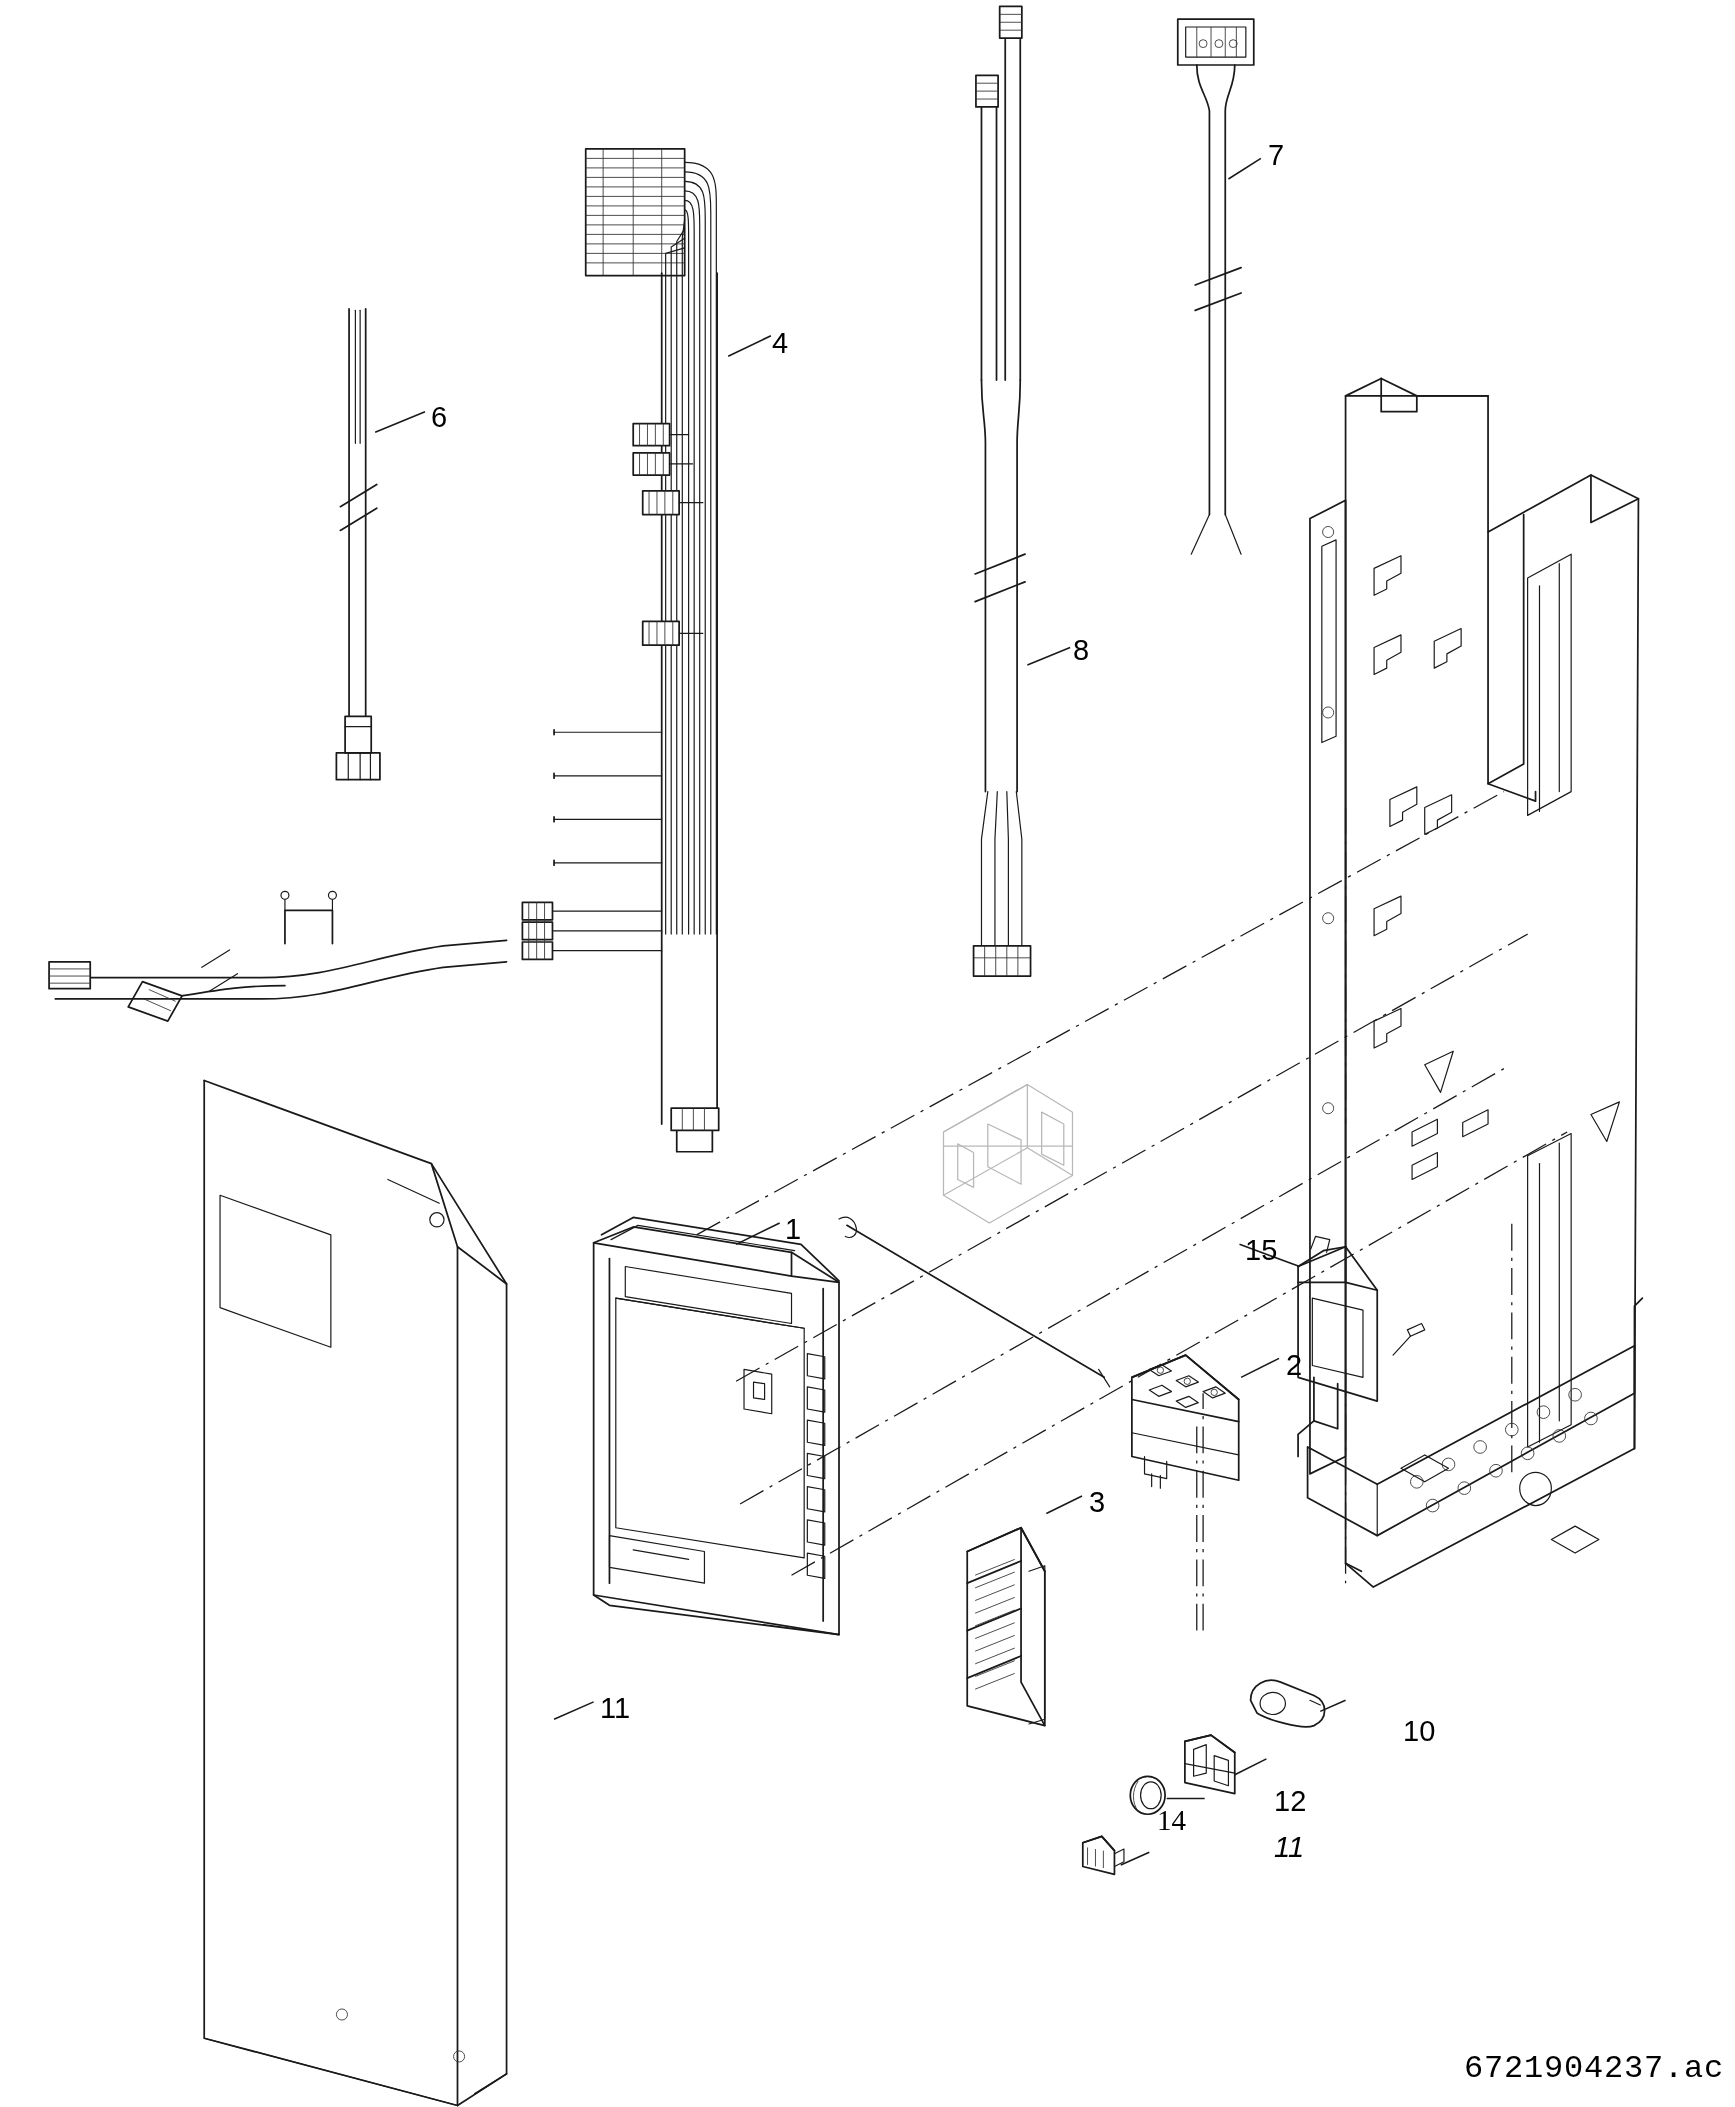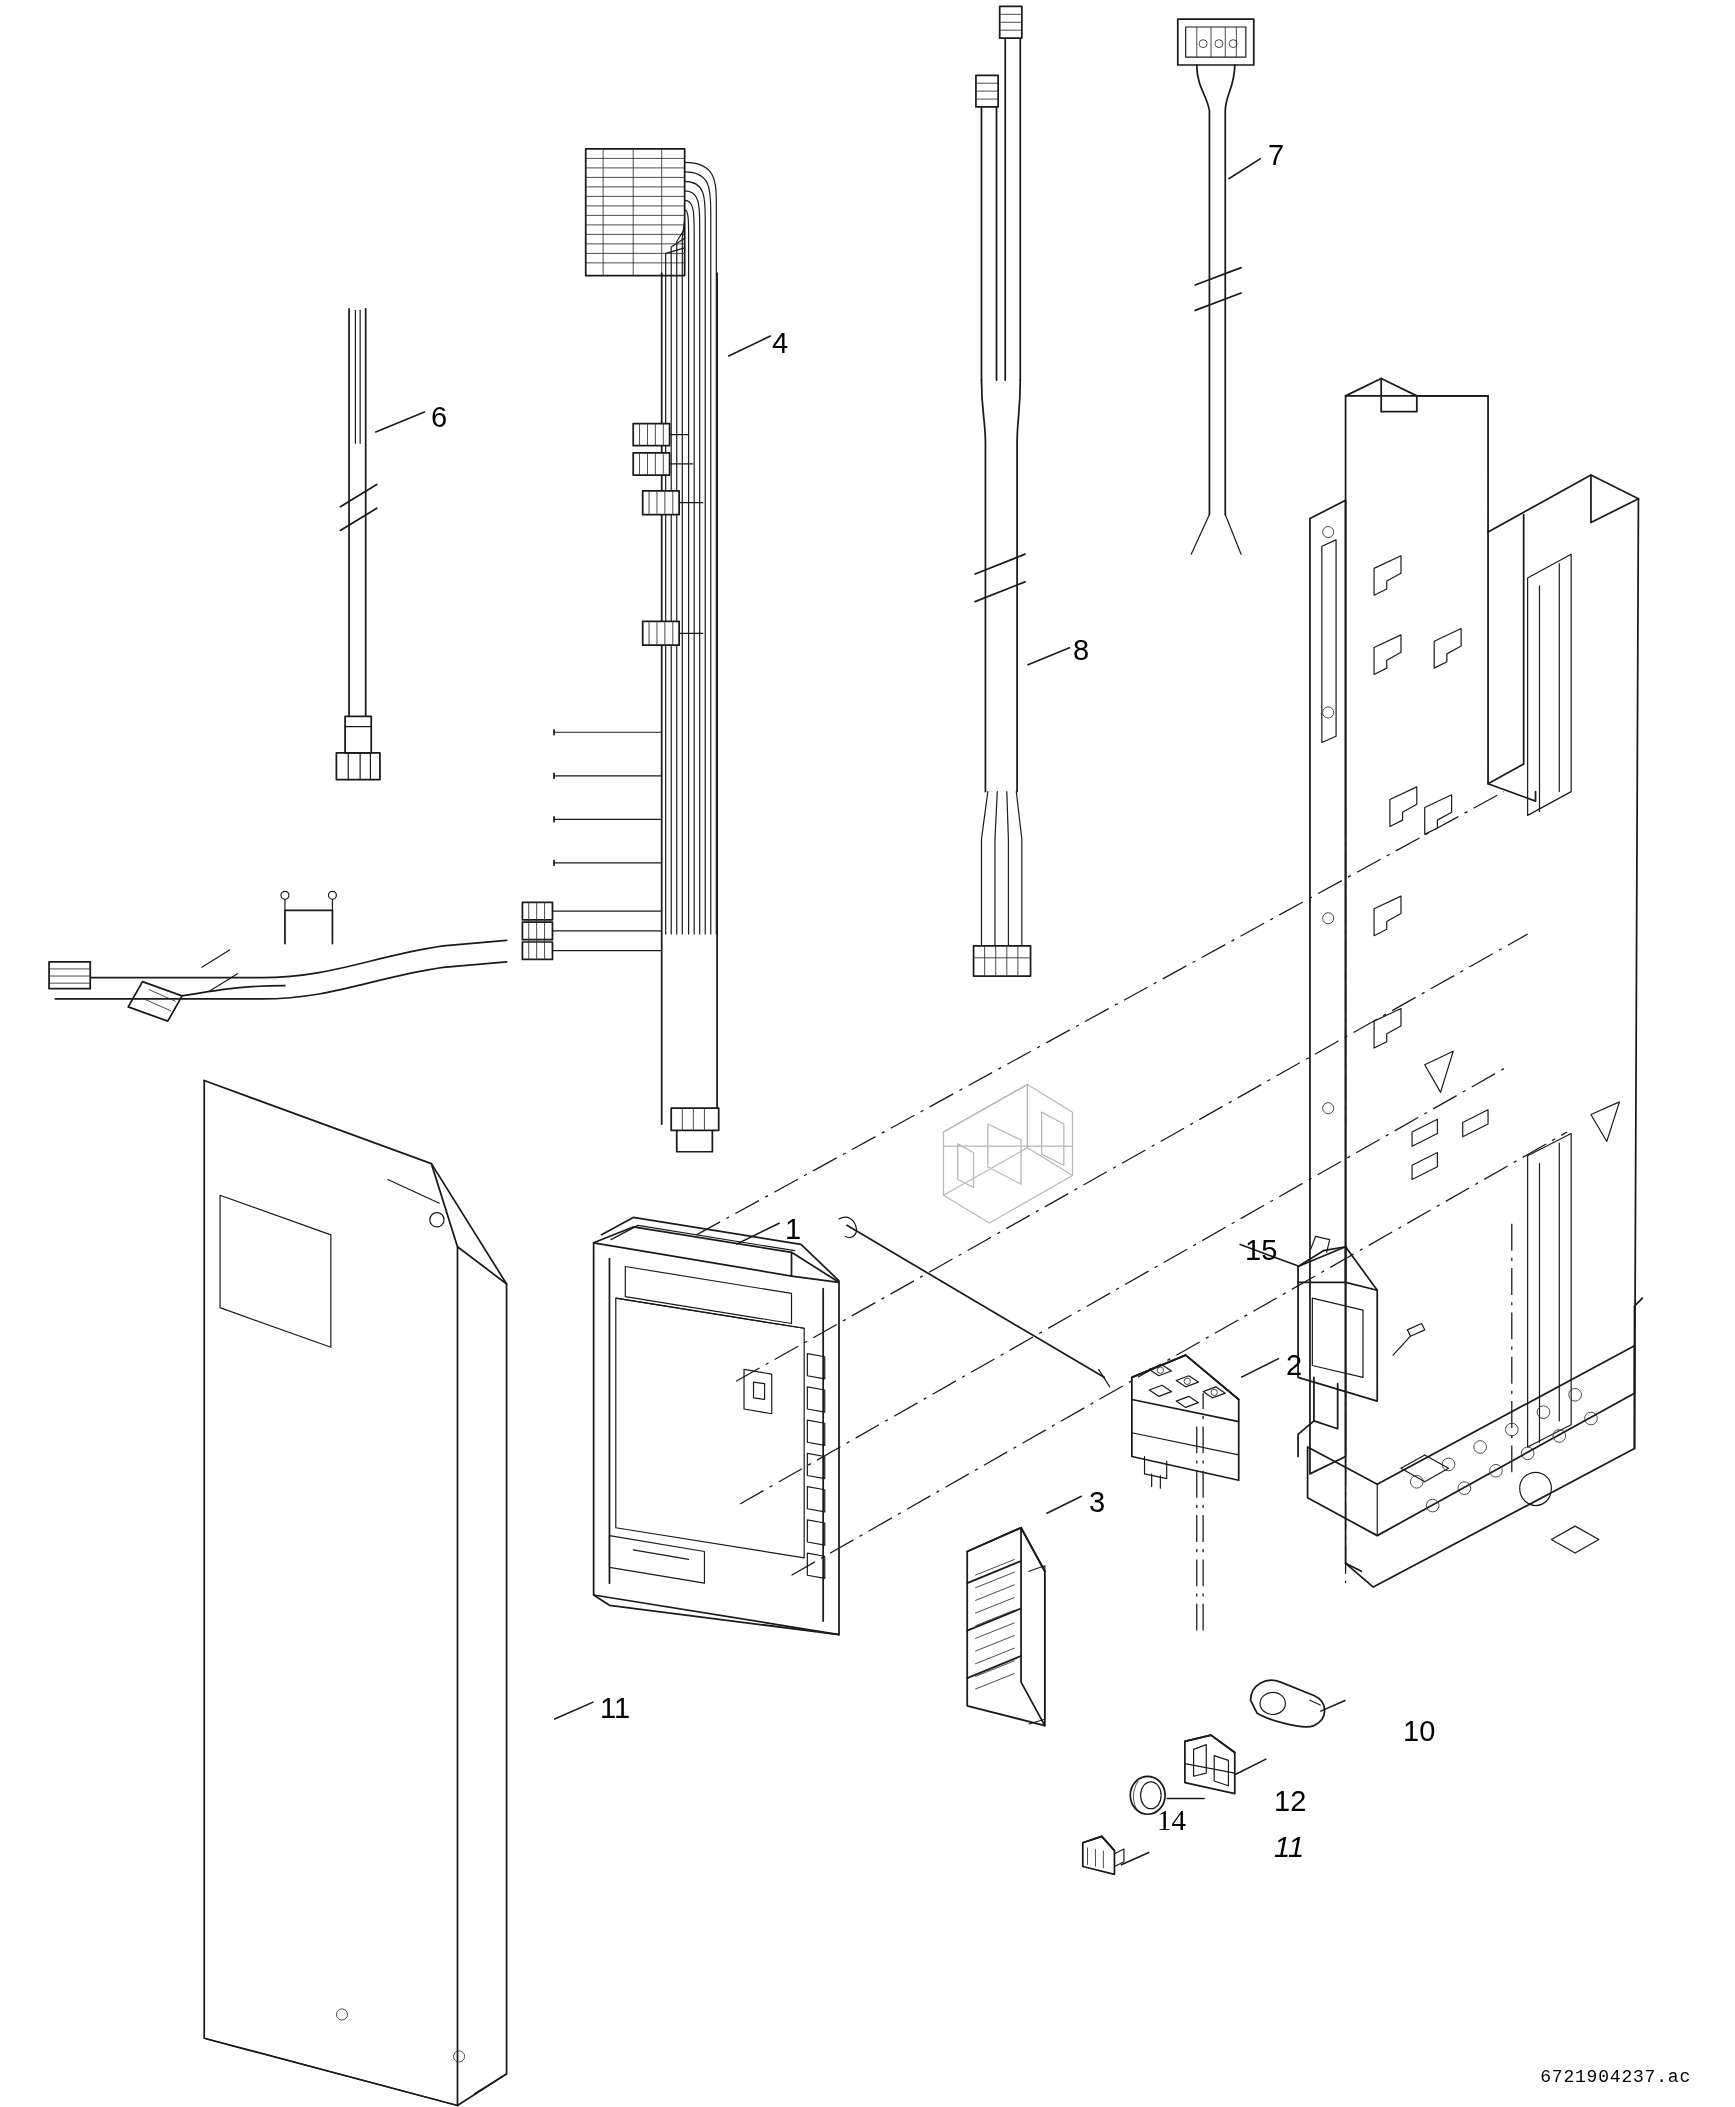--- a/index.html
+++ b/index.html
@@ -27,24 +27,24 @@
   .callout {
     position: absolute;
     font-family: "Liberation Sans", sans-serif;
     font-size: 29px;
     color: #000000;
     line-height: 1;
     white-space: nowrap;
   }
   .docid {
     position: absolute;
-    right: 44px;
+    right: 11px;
     bottom: 20.6px;
     font-family: "Liberation Mono", monospace;
-    font-size: 18px;
+    font-size: 32px;
     letter-spacing: 0.8px;
     color: #000000;
     white-space: nowrap;
   }
   .ln { fill: none; stroke: #1a1a1a; stroke-width: 2.2; stroke-linejoin: round; stroke-linecap: round; }
   .ln-thin { fill: none; stroke: #1a1a1a; stroke-width: 1.5; stroke-linejoin: round; stroke-linecap: round; }
   .ln-hair { fill: none; stroke: #333333; stroke-width: 1.1; }
   .ln-lead { fill: none; stroke: #1a1a1a; stroke-width: 2.0; }
   .ln-dash { fill: none; stroke: #1a1a1a; stroke-width: 1.6; stroke-dasharray: 34 9 4 9; }
   .fill-w { fill: #ffffff; }

